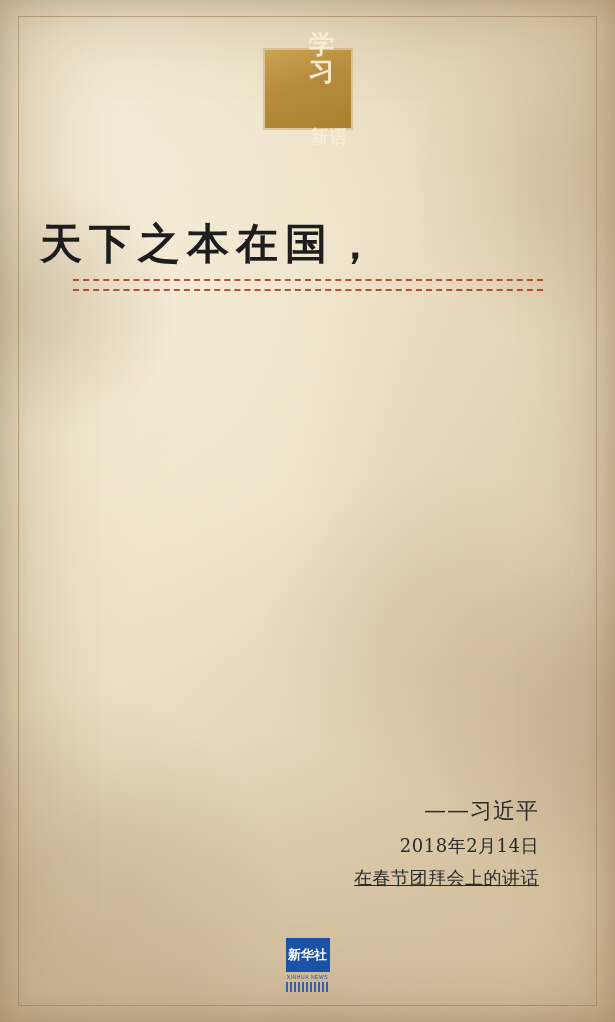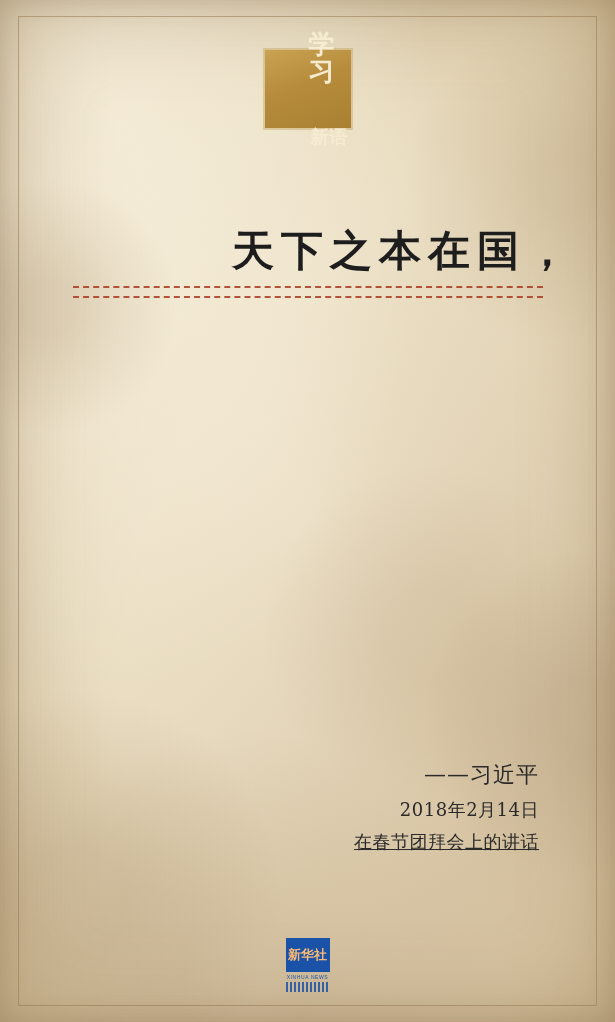--- a/index.html
+++ b/index.html
@@ -82,22 +82,22 @@
     padding-left: 44px;
   }
   .logo-seal .l1 { font-size: 26px; }
   .logo-seal .l2 { font-size: 18px; margin-top: 44px; }
 
   
   .headline {
     position: absolute;
     left: 0;
     right: 0;
-    top: 223px;
-    text-align: right;
+    top: 216px;
+    text-align: left;
     color: #1d1d1d;
   }
   .headline .line {
     font-family: "DejaVu Serif", serif;
     font-size: 42px;
     letter-spacing: 7px;
     font-weight: bold;
     line-height: 1.35;
     padding: 0 40px;
   }
@@ -124,21 +124,21 @@
     text-indent: 50px;
   }
   .quote .hl {
     color: #a8391f;
   }
 
   
   .attrib {
     position: absolute;
     right: 76px;
-    top: 760px;
+    top: 796px;
     text-align: right;
     color: #2a2a2a;
     font-family: "DejaVu Serif", serif;
   }
   .attrib .name {
     font-size: 22px;
     letter-spacing: 1px;
     margin-bottom: 8px;
   }
   .attrib .date {
@@ -158,21 +158,21 @@
     left: 50%;
     bottom: 30px;
     transform: translateX(-50%);
     width: 44px;
     text-align: center;
   }
   .footer-logo .mark {
     width: 44px;
     height: 34px;
     background: #1a52a8;
-    color: #fdba74;
+    color: #ffffff;
     font-family: "DejaVu Serif", serif;
     font-size: 13px;
     font-weight: bold;
     letter-spacing: 0px;
     display: flex;
     align-items: center;
     justify-content: center;
   }
   .footer-logo .sub {
     font-family: "Liberation Sans", sans-serif;

